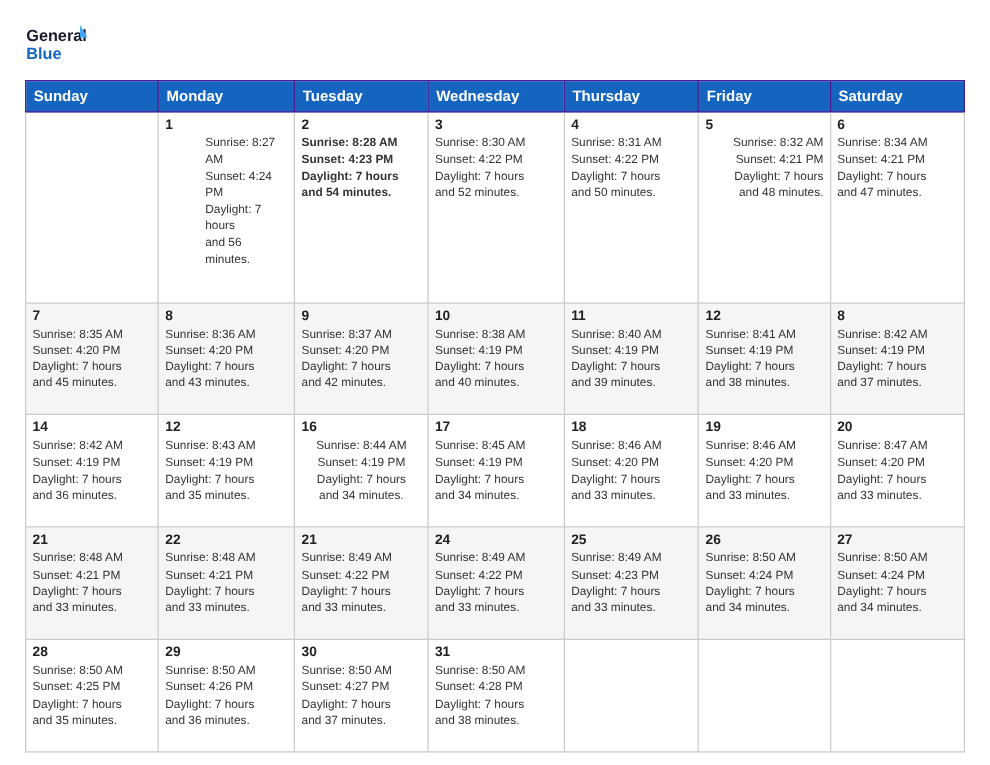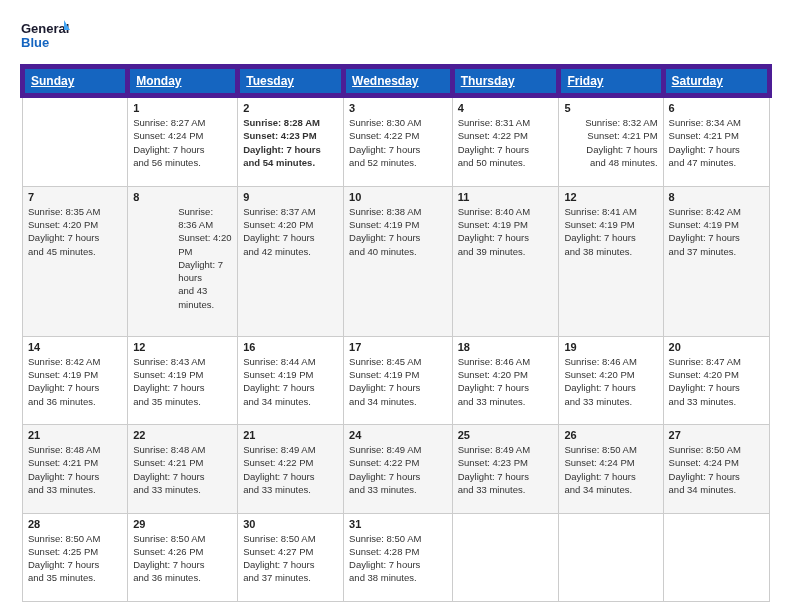--- a/index.html
+++ b/index.html
@@ -47,22 +47,21 @@
       border-collapse: collapse;
       flex: 1;
     }
     .calendar thead tr th {
       background-color: #1565c0;
       color: #fff;
       font-size: 12px;
       font-weight: bold;
       text-align: left;
       padding: 5px 6px;
-      border: 5px solid #4c1d95;
-      text-decoration: underline;
+      border: 1px solid #4c1d95;
     }
     .calendar tbody tr td {
       vertical-align: top;
       border: 1px solid #ccc;
       padding: 4px 5px;
       width: 113px;
       min-height: 70px;
       font-size: 10px;
       color: #222;
       background: #fff;
@@ -113,21 +112,21 @@
           <th>Thursday</th>
           <th>Friday</th>
           <th>Saturday</th>
         </tr>
     </thead>
     <tbody id="calendar-body">
     <tr>
           <td class="empty-cell"></td>
           <td>
             <span class="day-number">1</span>
-            <div class="day-info" style="white-space: pre-line;">Sunrise: 8:27 AM
+            <div class="day-info" style="white-space: pre-line; margin-left: 32px;">Sunrise: 8:27 AM
 Sunset: 4:24 PM
 Daylight: 7 hours
 and 56 minutes.</div>
           </td>
           <td>
             <span class="day-number">2</span>
             <div class="day-info" style="white-space: pre-line; font-weight: bold;">Sunrise: 8:28 AM
 Sunset: 4:23 PM
 Daylight: 7 hours
 and 54 minutes.</div>
@@ -164,21 +163,21 @@
         <tr>
           <td>
             <span class="day-number">7</span>
             <div class="day-info" style="white-space: pre-line;">Sunrise: 8:35 AM
 Sunset: 4:20 PM
 Daylight: 7 hours
 and 45 minutes.</div>
           </td>
           <td>
             <span class="day-number">8</span>
-            <div class="day-info" style="white-space: pre-line; margin-left: 45px;">Sunrise: 8:36 AM
+            <div class="day-info" style="white-space: pre-line;">Sunrise: 8:36 AM
 Sunset: 4:20 PM
 Daylight: 7 hours
 and 43 minutes.</div>
           </td>
           <td>
             <span class="day-number">9</span>
             <div class="day-info" style="white-space: pre-line;">Sunrise: 8:37 AM
 Sunset: 4:20 PM
 Daylight: 7 hours
 and 42 minutes.</div>
@@ -222,21 +221,21 @@
           </td>
           <td>
             <span class="day-number">12</span>
             <div class="day-info" style="white-space: pre-line;">Sunrise: 8:43 AM
 Sunset: 4:19 PM
 Daylight: 7 hours
 and 35 minutes.</div>
           </td>
           <td>
             <span class="day-number">16</span>
-            <div class="day-info" style="white-space: pre-line;">Sunrise: 8:44 AM
+            <div class="day-info" style="white-space: pre-line; text-align: center;">Sunrise: 8:44 AM
 Sunset: 4:19 PM
 Daylight: 7 hours
 and 34 minutes.</div>
           </td>
           <td>
             <span class="day-number">17</span>
             <div class="day-info" style="white-space: pre-line;">Sunrise: 8:45 AM
 Sunset: 4:19 PM
 Daylight: 7 hours
 and 34 minutes.</div>

